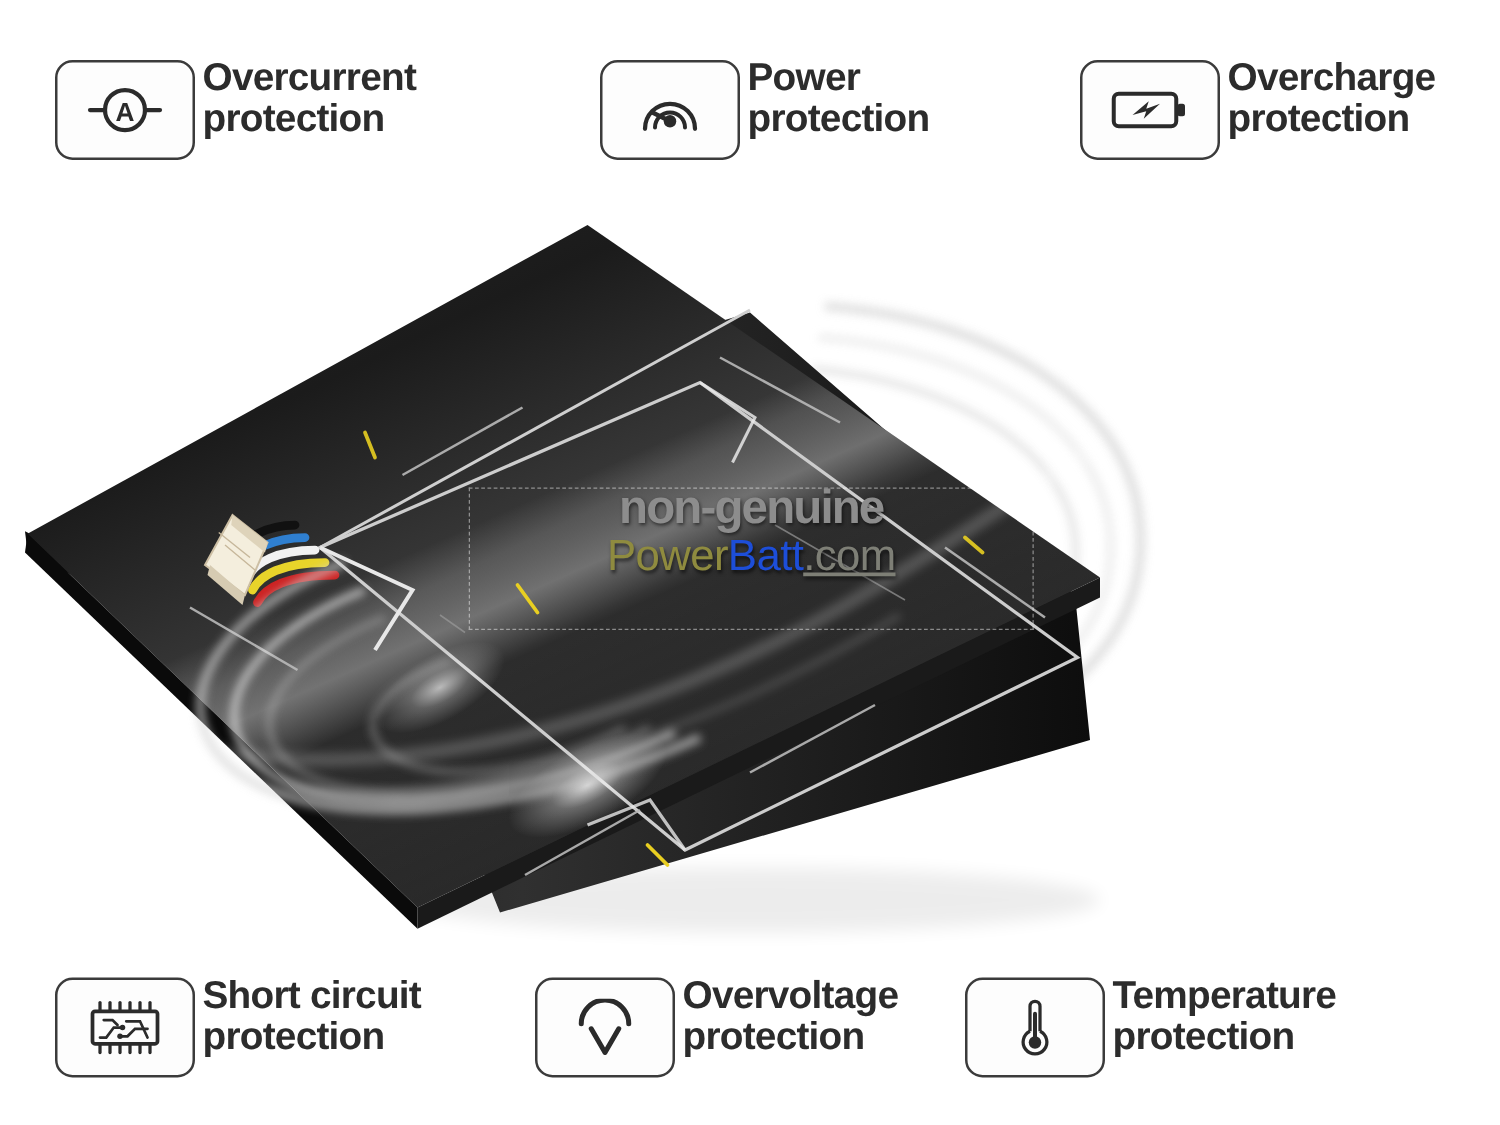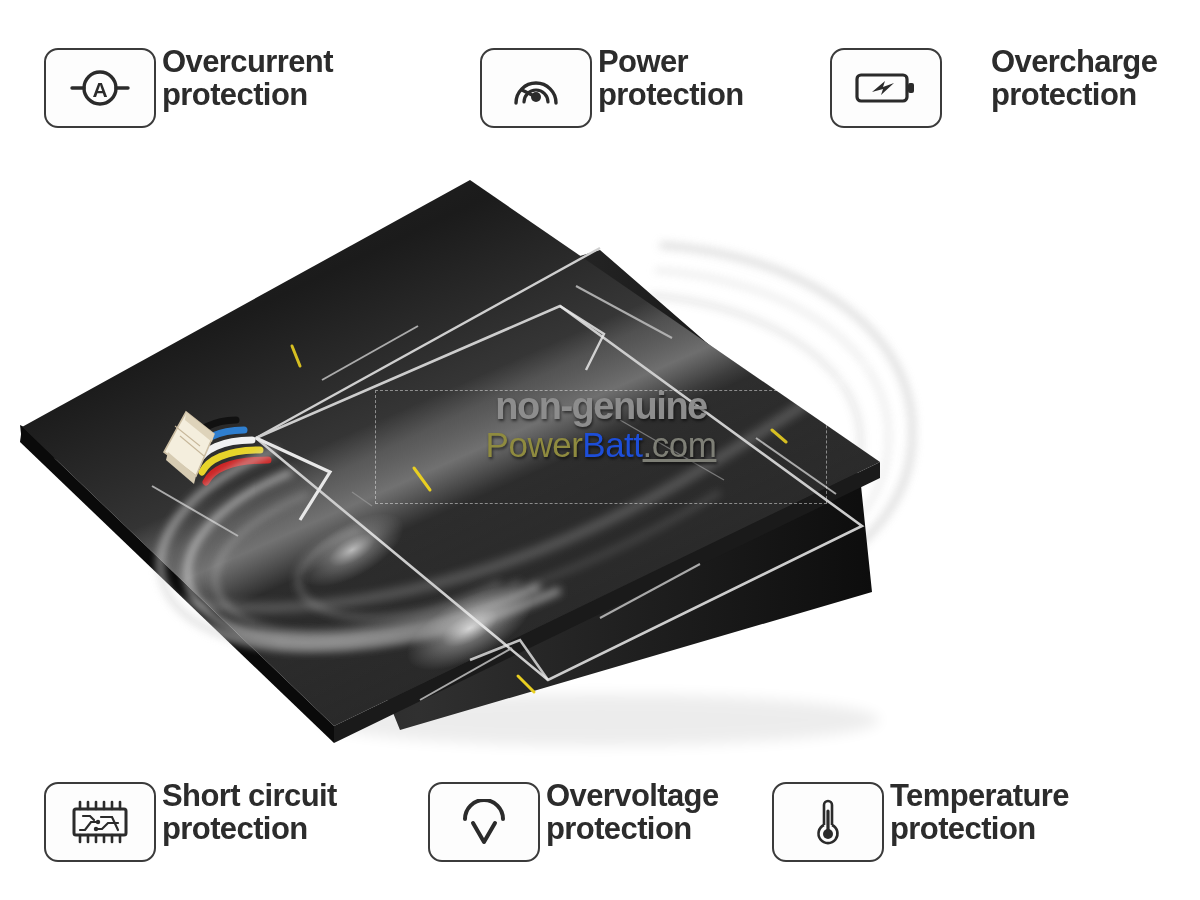--- a/index.html
+++ b/index.html
@@ -58,21 +58,21 @@
     line-height: 1.07;
     font-weight: bold;
     color: #2c2c2c;
     letter-spacing: -0.6px;
     white-space: pre-line;
   }
 
   
   #feature-overcurrent   { position:absolute; left: 44px;  top: 4px; }
   #feature-power         { position:absolute; left: 464px; top: 4px; padding-left: 16px; }
-  #feature-overcharge    { position:absolute; left: 830px; top: 4px; gap: 43px; }
+  #feature-overcharge    { position:absolute; left: 864px; top: 4px; }
   #feature-shortcircuit  { position:absolute; left: 44px;  top: 4px; }
   #feature-overvoltage   { position:absolute; left: 428px; top: 4px; }
   #feature-temperature   { position:absolute; left: 772px; top: 4px; }
 
   
   #product-stage {
     position: absolute;
     left: 0;
     top: 120px;
     width: 1200px;

